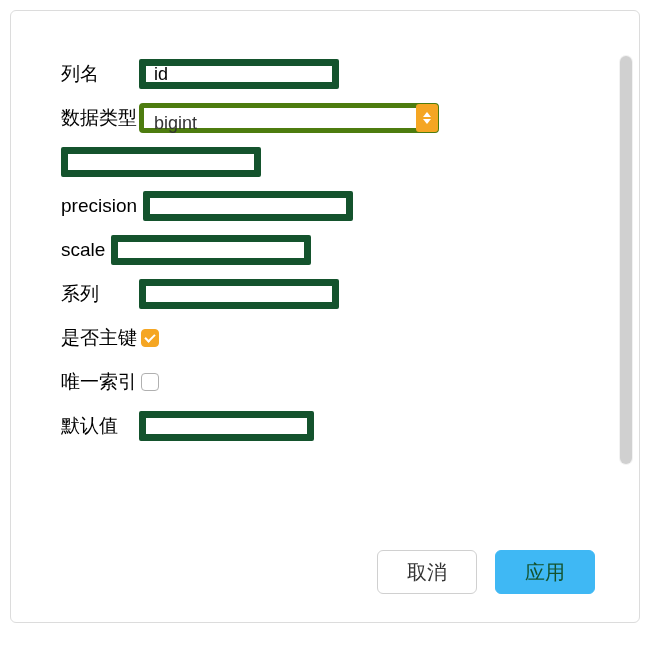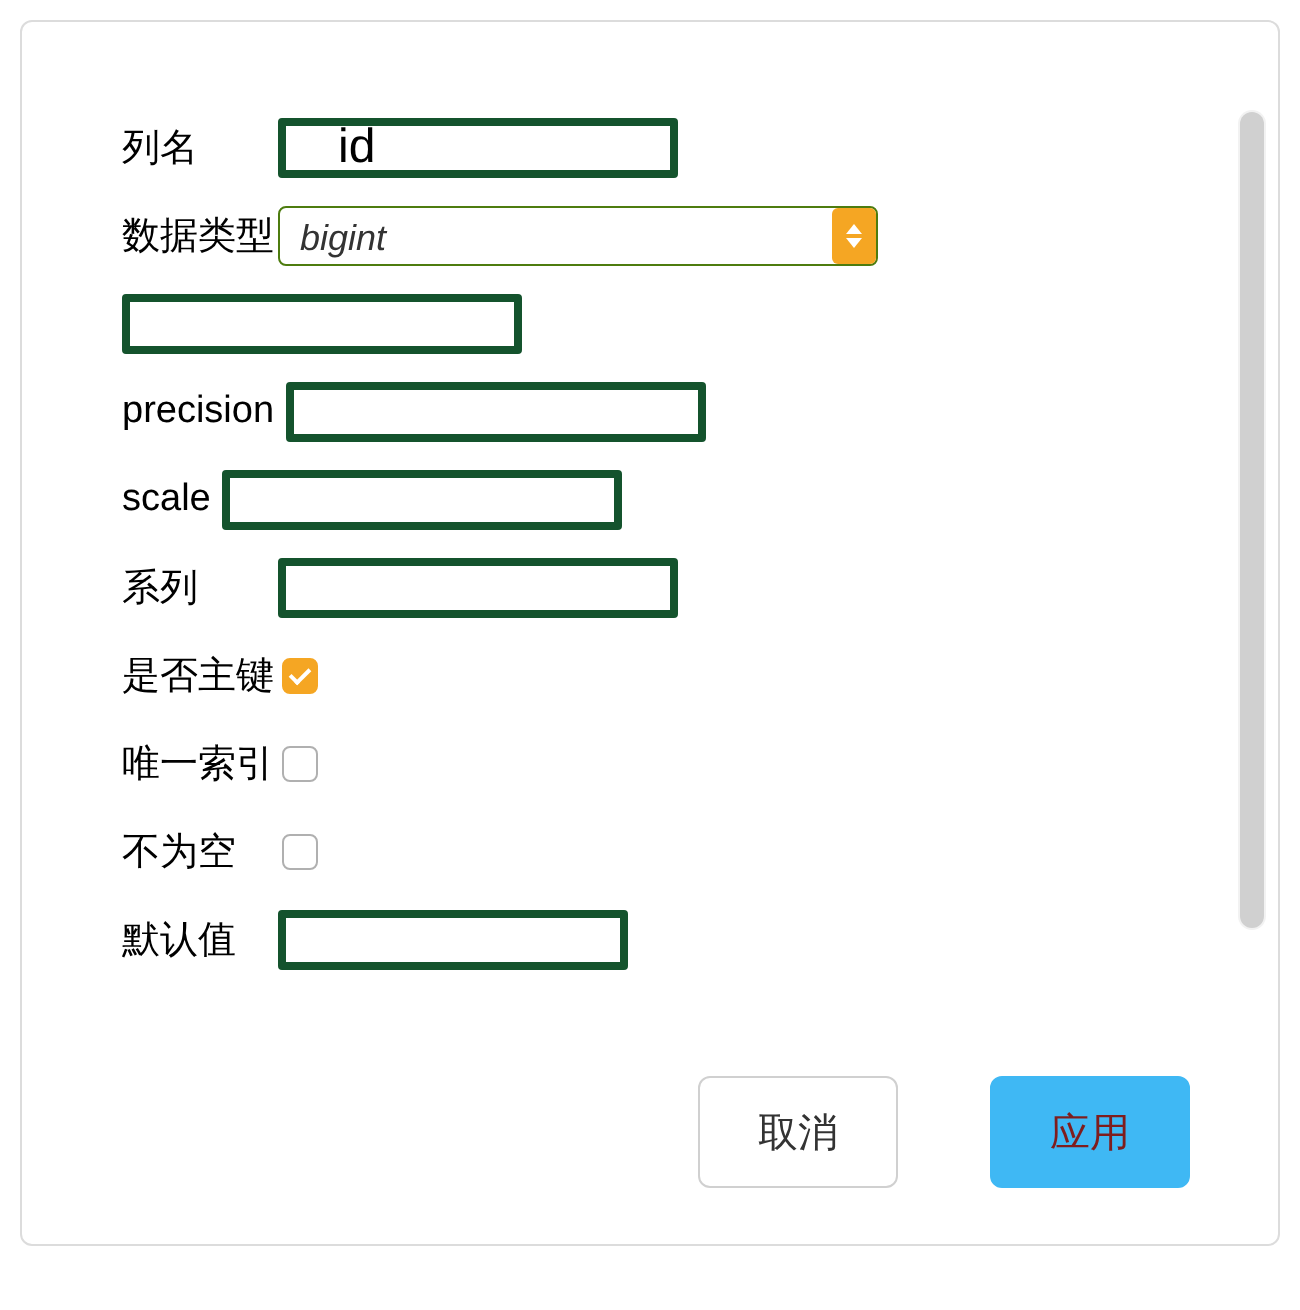--- a/index.html
+++ b/index.html
@@ -48,47 +48,46 @@
       margin-right: 0;
       font-size: 19px;
       color: #000;
       white-space: nowrap;
     }
     .row label.wider {
       min-width: auto;
     }
     input[type="text"].text-input {
       height: 30px;
-      border: 4px solid #14532d;
+      border: 7px solid #14532d;
       border-radius: 2px;
-      padding: 2px 26px;
-      font-size: 24px;
+      padding: 2px 8px;
+      font-size: 18px;
       background: #fff;
       outline: none;
     }
     .w-200 { width: 200px; }
     .w-210 { width: 210px; }
     .w-175 { width: 175px; }
 
     .select-wrap {
       position: relative;
       width: 300px;
       height: 30px;
     }
     .select-display {
       width: 100%;
       height: 30px;
-      border: 1px solid #4d7c0f;
+      border: 5px solid #4d7c0f;
       border-radius: 4px;
       padding: 2px 30px 2px 10px;
       font-size: 18px;
       background: #fff;
       line-height: 26px;
       cursor: pointer;
-      font-style: italic;
     }
     .select-arrow {
       position: absolute;
       right: 1px;
       top: 1px;
       width: 22px;
       height: 28px;
       background: #f5a623;
       border-radius: 3px;
       display: flex;
@@ -159,40 +158,39 @@
 
     .button-bar {
       position: absolute;
       bottom: 28px;
       right: 44px;
       display: flex;
       gap: 18px;
     }
     .btn {
       min-width: 100px;
-      height: 56px;
+      height: 44px;
       border-radius: 6px;
       font-size: 20px;
       cursor: pointer;
       display: inline-flex;
       align-items: center;
       justify-content: center;
       padding: 0 22px;
       border: 1px solid transparent;
     }
     .btn-cancel {
       background: #fff;
       border: 1px solid #d0d0d0;
       color: #333;
     }
     .btn-apply {
       background: #3fb8f4;
-      color: #7f1d1d;
+      color: #14532d;
       border: 1px solid #3fb8f4;
-      margin-left: 28px;
     }
   </style>
 </head>
 <body>
 
 <div class="dialog">
   <div class="scroll-area">
 
     <div class="row">
       <label>列名</label>
@@ -232,24 +230,20 @@
     <div class="row">
       <label>是否主键</label>
       <span class="checkbox checked"></span>
     </div>
 
     <div class="row">
       <label>唯一索引</label>
       <span class="checkbox"></span>
     </div>
 
-    <div class="row">
-      <label>不为空</label>
-      <span class="checkbox"></span>
-    </div>
 
     <div class="row">
       <label>默认值</label>
       <input type="text" class="text-input w-175" value="" style="">
     </div>
 
   </div>
 
   <div class="scrollbar-track">
     <div class="scrollbar-thumb"></div>

